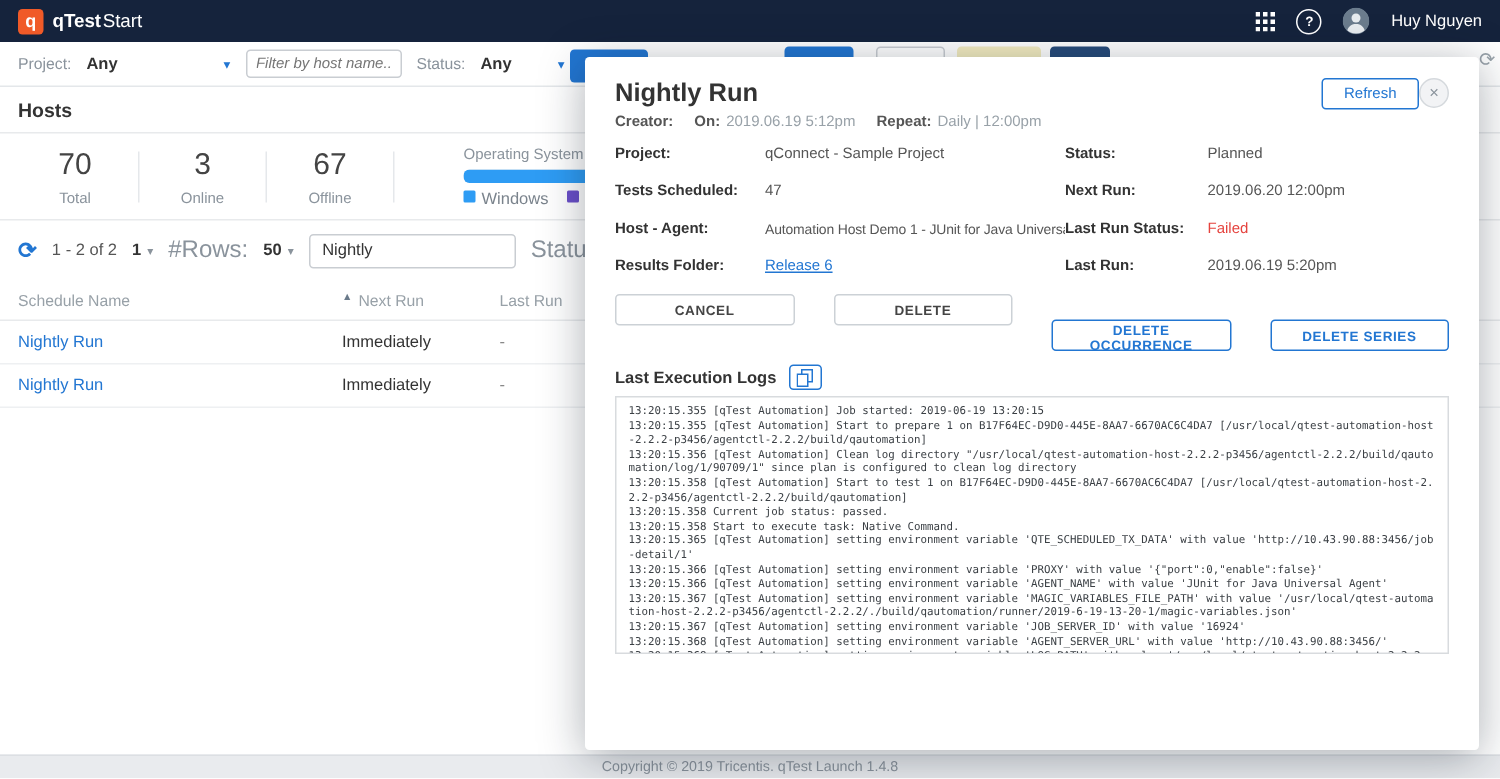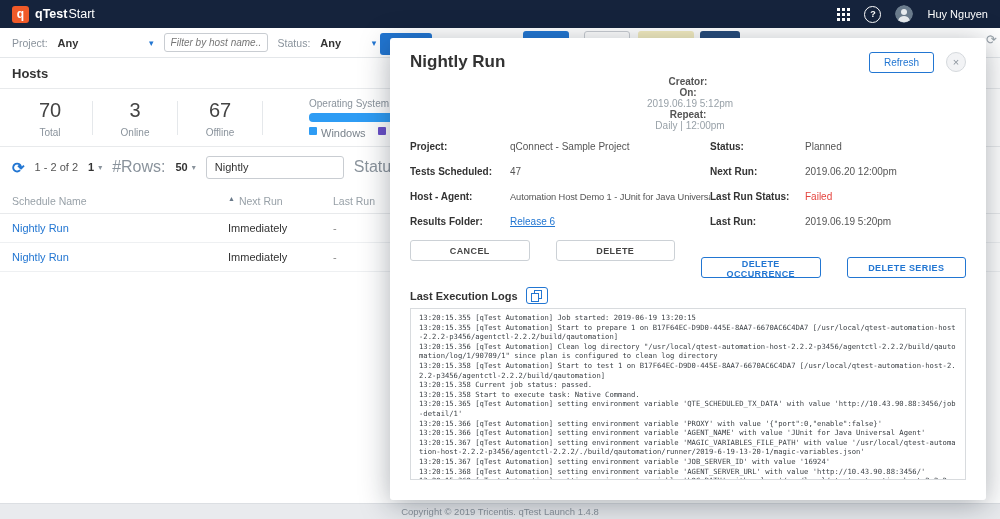--- a/index.html
+++ b/index.html
@@ -87,24 +87,24 @@
   
   .footer{position:absolute;bottom:0;left:0;right:0;height:15px;background:#e9ebee;border-top:1px solid #dcdfe3;
           display:flex;align-items:center;justify-content:center;font-size:9.5px;color:#8a939c;}
 
   
   .modal{position:absolute;left:390px;top:38px;width:596px;height:462px;background:#fff;border-radius:3px;
          box-shadow:0 5px 30px rgba(15,25,40,.35);z-index:10;padding:12px 20px 12px;box-sizing:border-box;overflow:hidden;}
   .modal-header{display:flex;align-items:center;height:24px;}
   .modal-title{flex:1;font-size:17px;font-weight:bold;color:#333;}
   .refresh-btn{border:1px solid #2276d2;color:#2276d2;background:#fff;font-family:"Liberation Sans",sans-serif;
-               font-size:10px;padding:4px 14px;border-radius:3px;cursor:pointer;margin-right:12px;}
+               font-size:10px;padding:4px 14px;border-radius:3px;cursor:pointer;}
   .close-btn{width:20px;height:20px;border-radius:50%;background:#f2f3f5;border:1px solid #d5d9dd;color:#8a939c;
              font-size:11px;display:flex;align-items:center;justify-content:center;cursor:pointer;box-sizing:border-box;}
-  .meta-row{margin-top:2px;font-size:10px;display:flex;align-items:center;flex-direction:column;}
+  .meta-row{margin-top:2px;font-size:10px;display:flex;align-items:center;}
   .meta-label{font-weight:bold;color:#555;}
   .meta-value{color:#98a1a8;margin-left:4px;}
   .meta-gap{width:14px;}
   .details-grid{margin-top:10px;display:grid;grid-template-columns:100px 200px 95px 1fr;
                 row-gap:13px;font-size:10px;line-height:12px;}
   .d-label{font-weight:bold;color:#333;white-space:nowrap;}
   .d-value{color:#555;white-space:nowrap;overflow:hidden;padding-right:8px;}
   .d-value.tight{font-size:9.3px;letter-spacing:-0.1px;}
   .val-failed{color:#e5433e;}
   .btn-row{margin-top:12px;display:flex;gap:26px;}

